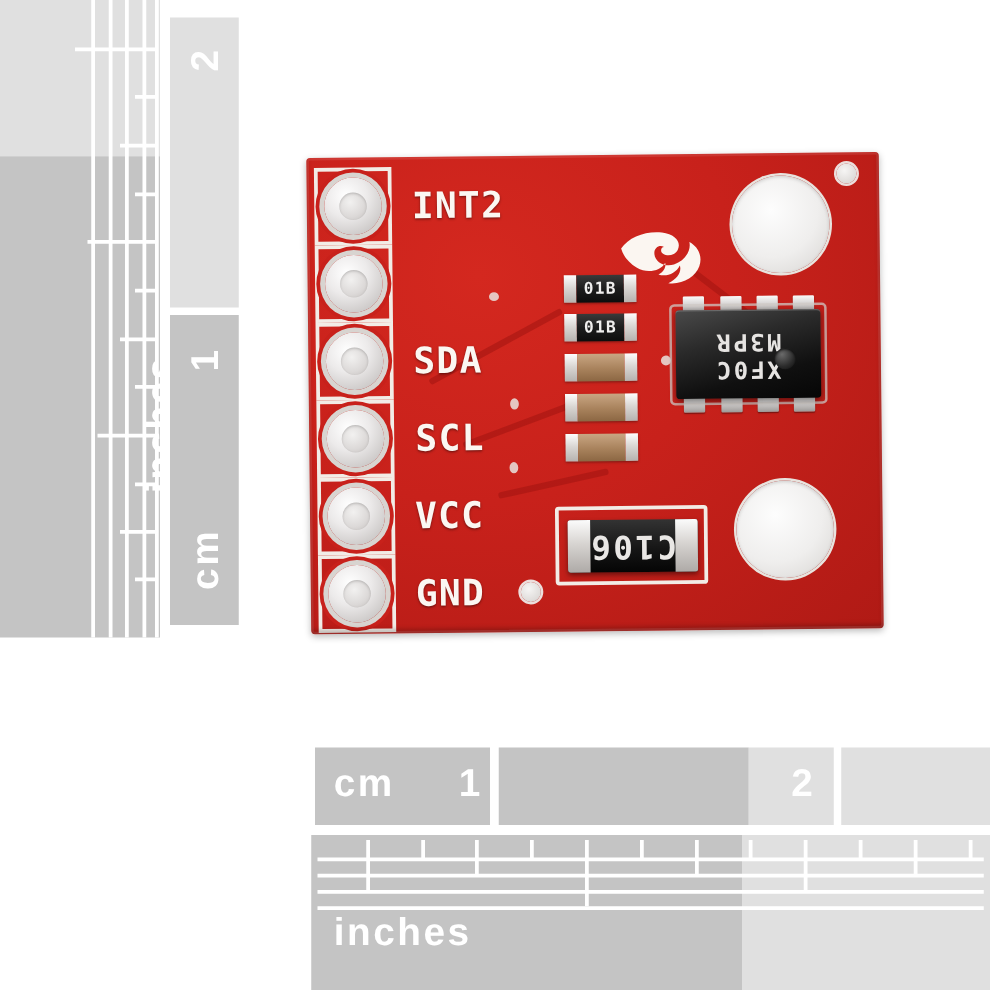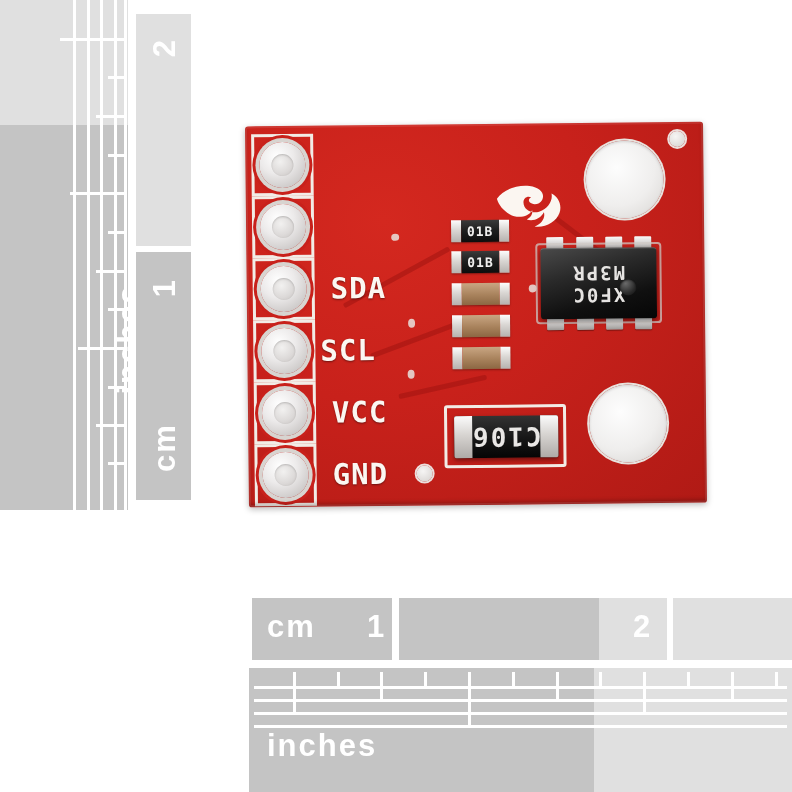--- a/index.html
+++ b/index.html
@@ -335,22 +335,23 @@
       <div class="pad-silk" style="left:6px;top:256px;"></div>
       <div class="pad-silk" style="left:6px;top:318px;"></div>
 
       <div class="pad" style="left:14px;top:16px;"></div>
       <div class="pad" style="left:14px;top:78px;"></div>
       <div class="pad" style="left:14px;top:140px;"></div>
       <div class="pad" style="left:14px;top:202px;"></div>
       <div class="pad" style="left:14px;top:264px;"></div>
       <div class="pad" style="left:14px;top:326px;"></div>
 
+      <div class="pin-label" style="left:84px;top:22px;">INT2</div>
       <div class="pin-label" style="left:84px;top:146px;">SDA</div>
-      <div class="pin-label" style="left:73px;top:208px;">SCL</div>
+      <div class="pin-label" style="left:85px;top:208px;">SCL</div>
       <div class="pin-label" style="left:84px;top:270px;">VCC</div>
       <div class="pin-label" style="left:84px;top:332px;">GND</div>
 
       <div class="mount-hole" style="left:340px;top:18px;width:78px;height:78px;"></div>
       <div class="mount-hole" style="left:341px;top:262px;width:78px;height:78px;"></div>
 
       <div class="via" style="left:424px;top:9px;width:16px;height:16px;"></div>
       <div class="via" style="left:168px;top:341px;width:16px;height:16px;"></div>
       <div class="via-small" style="left:161px;top:194px;width:7px;height:9px;"></div>
       <div class="via-small" style="left:160px;top:245px;width:7px;height:9px;"></div>

